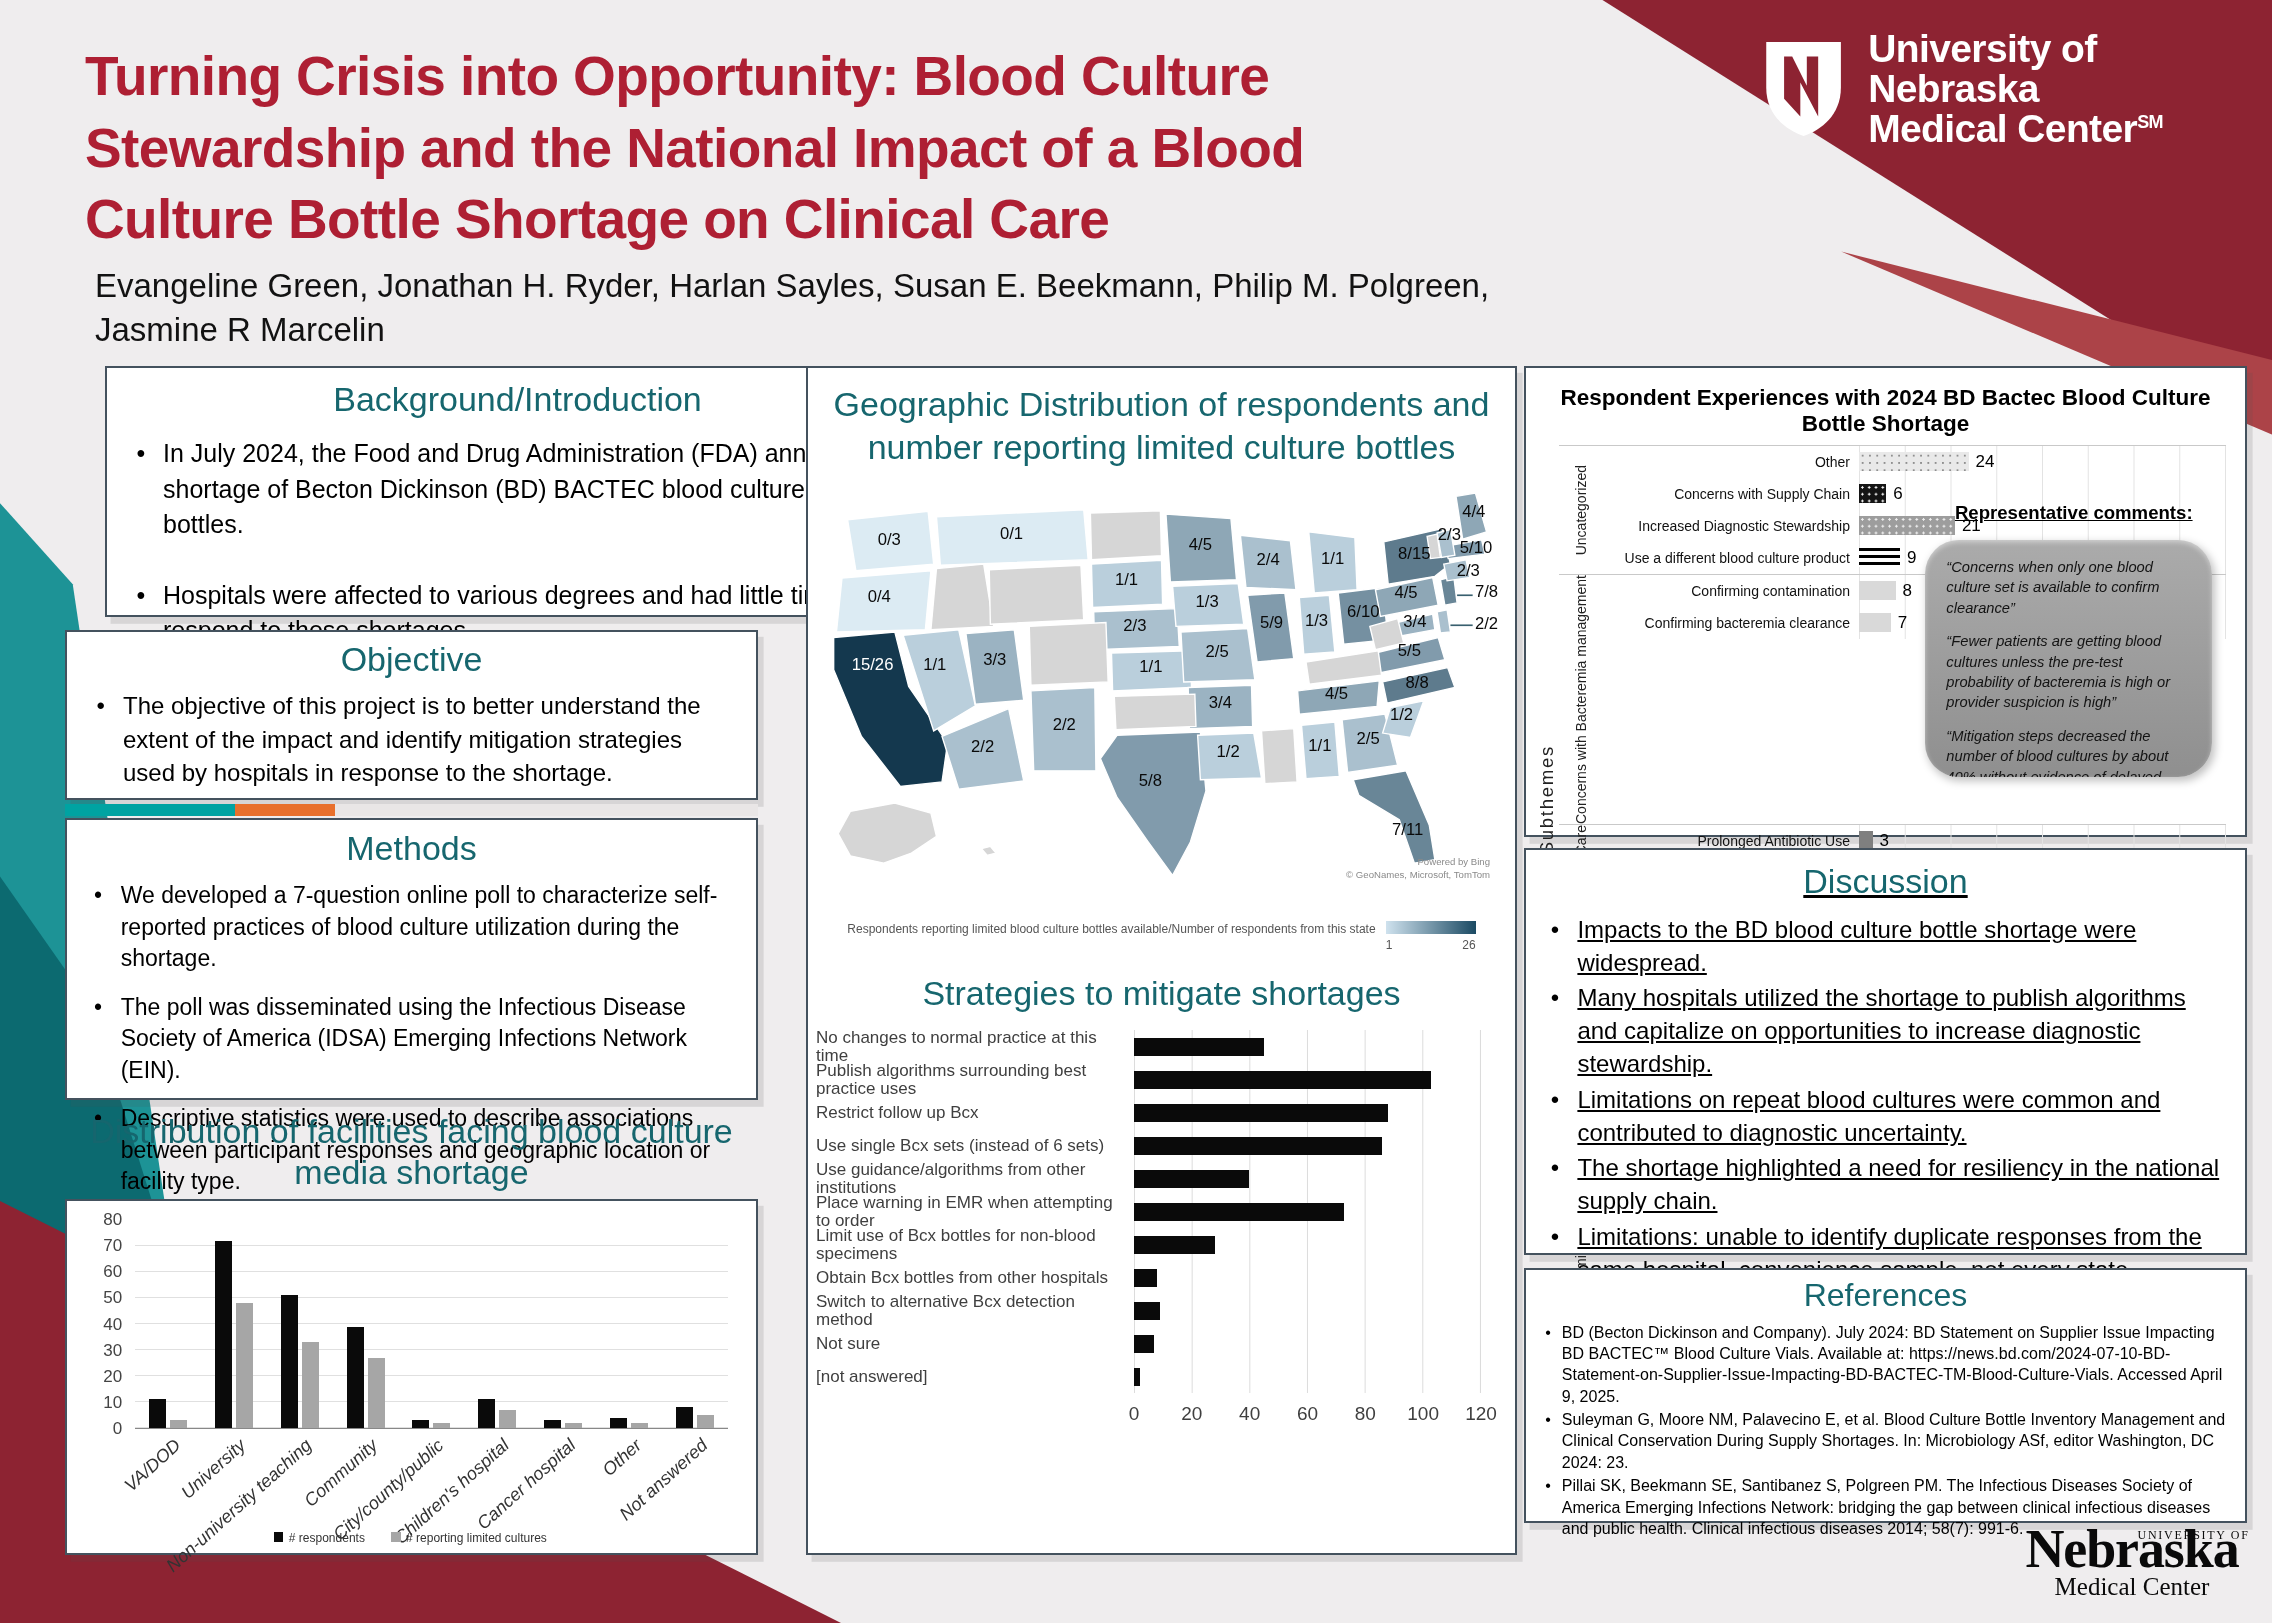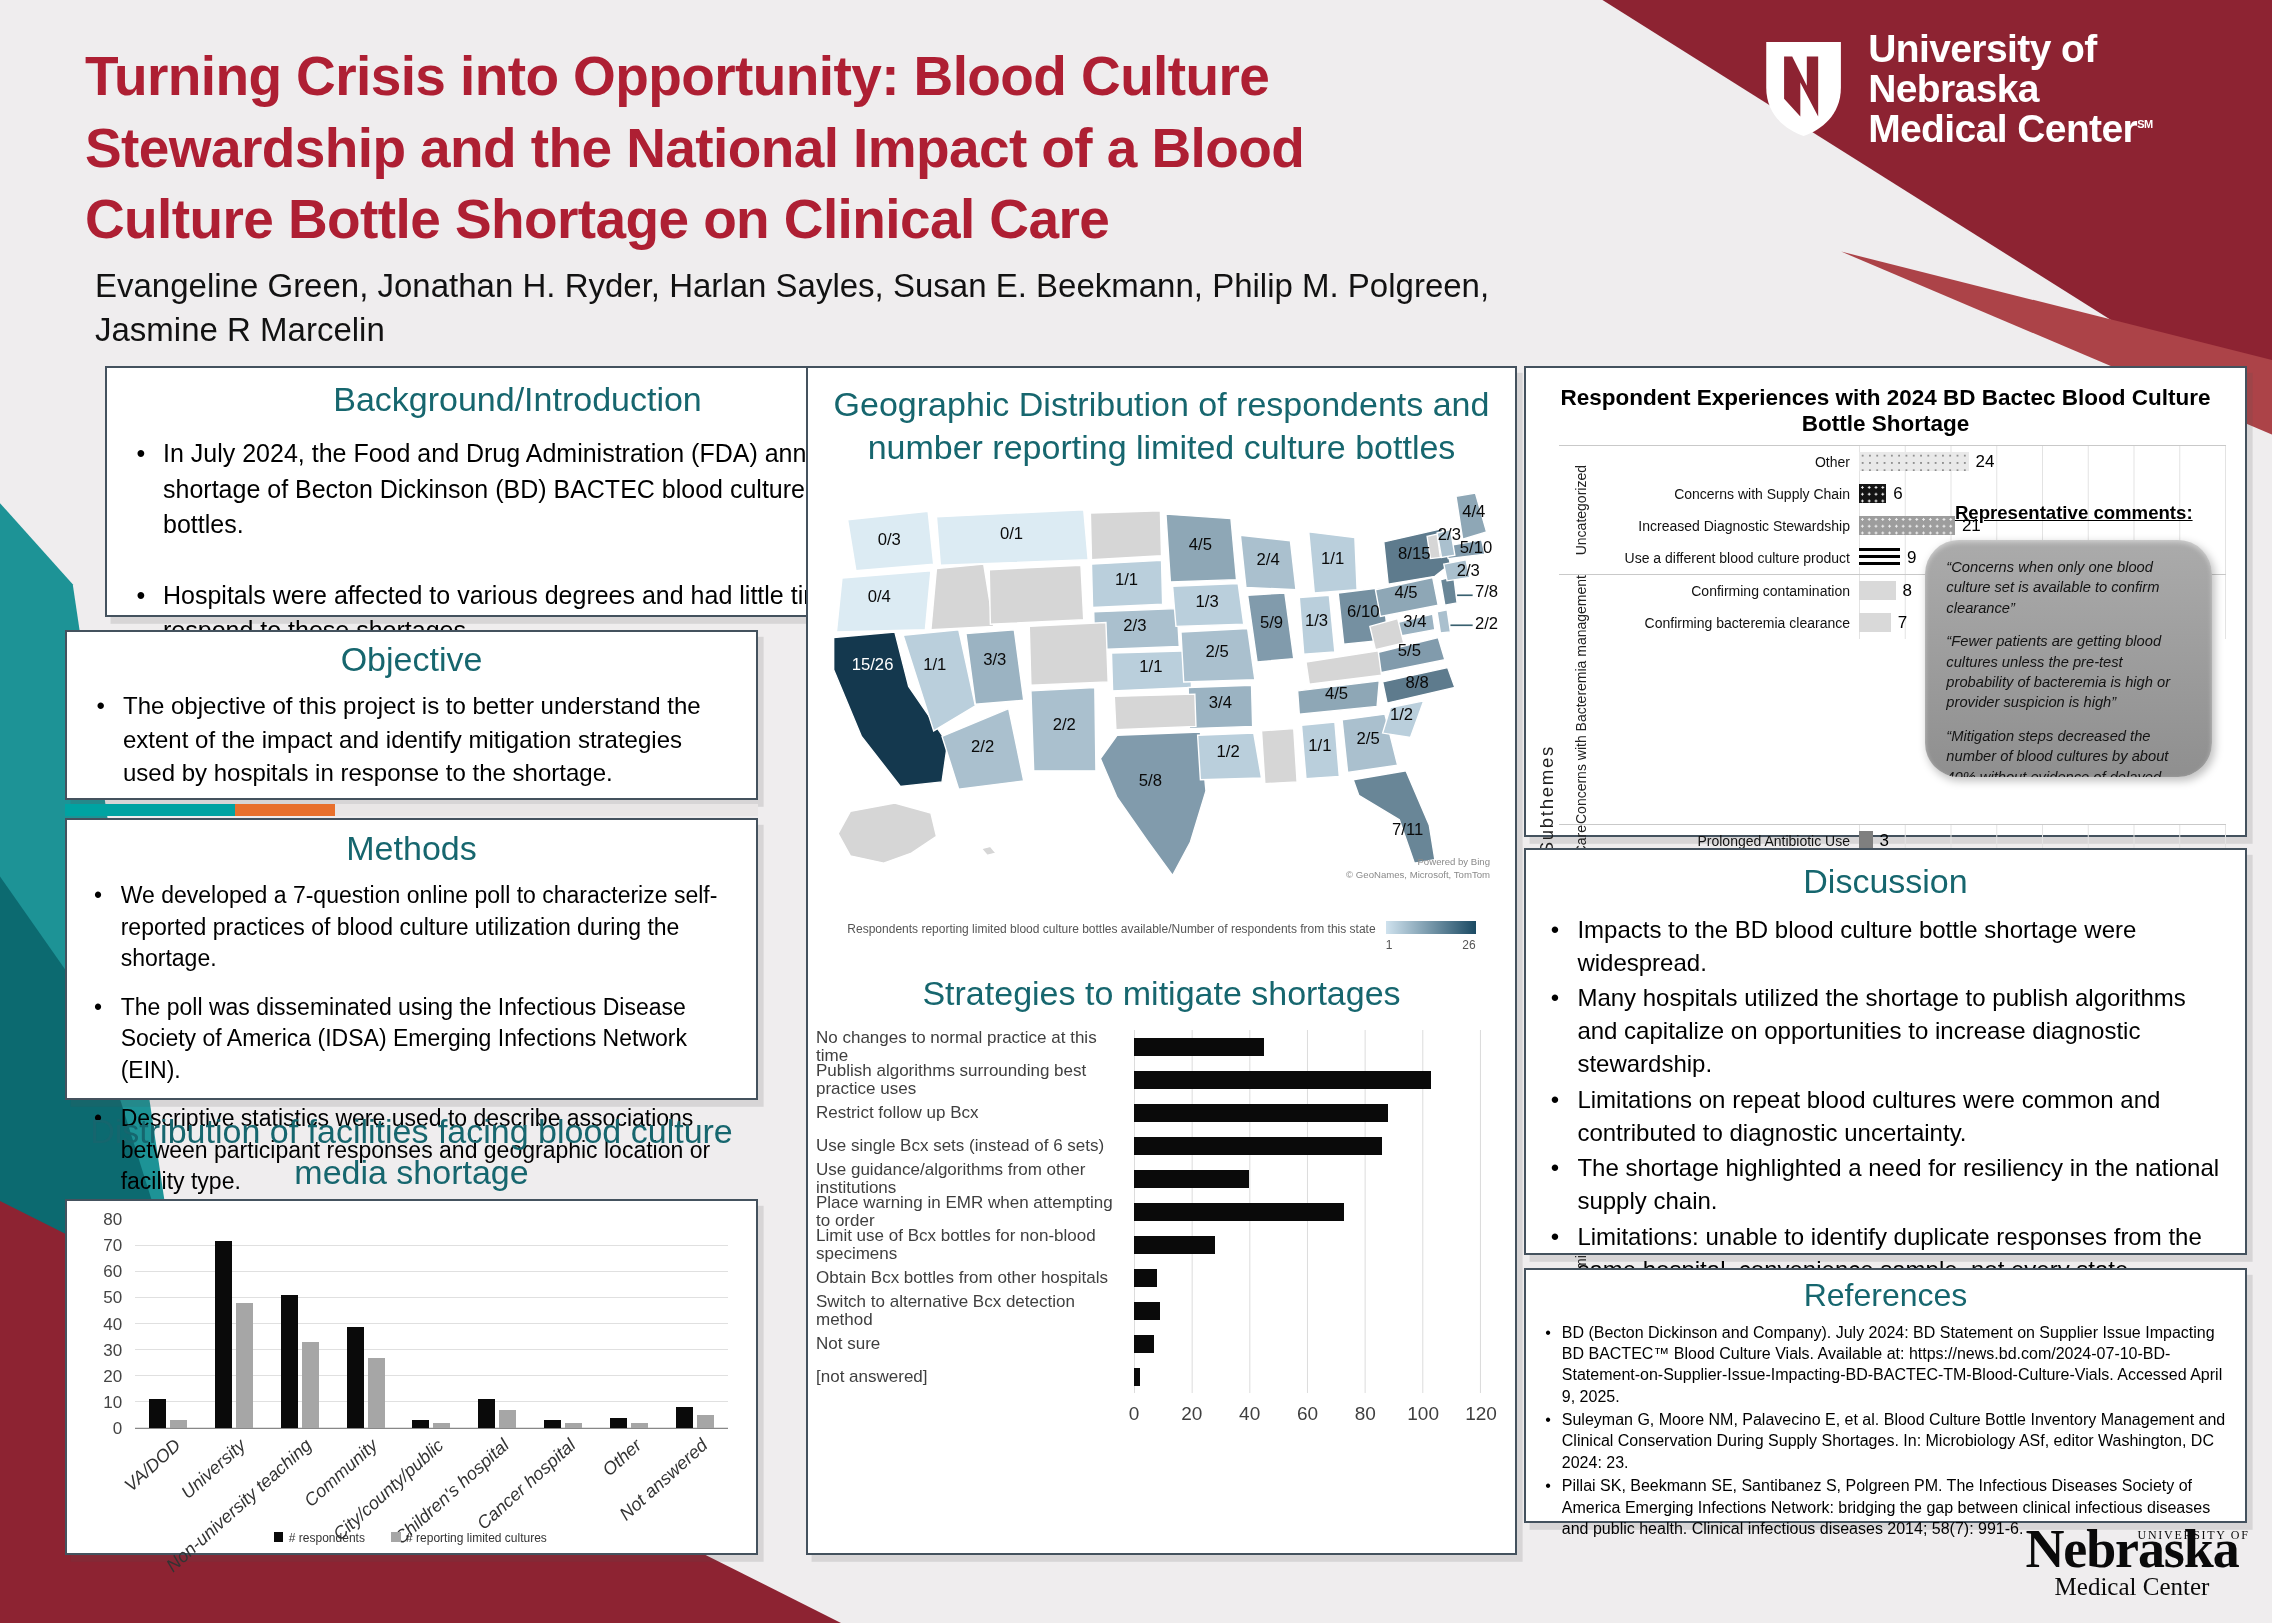--- a/index.html
+++ b/index.html
@@ -21,21 +21,21 @@
 
   
   .title { position:absolute; left:85px; top:41px; width:1477px;
     font-size:55px; font-weight:bold; color:#AE1F33; line-height:1.30; letter-spacing:-0.6px; }
   .authors { position:absolute; left:95px; top:264px; width:1635px;
     font-size:33px; color:#121212; line-height:1.32; }
 
   .unmc-logo { position:absolute; left:1763px; top:29px; width:496px; display:flex; align-items:center; gap:24px; }
   .unmc-logo svg { width:85px; height:100px; }
   .unmc-logo .lg-text { color:#fff; font-weight:bold; font-size:39px; line-height:1.02; letter-spacing:-0.6px; }
-  .unmc-logo sup { font-size:11px; }
+  .unmc-logo sup { font-size:18px; }
 
   
   .panel { position:absolute; background:#fff; border:2.8px solid #44525E;
     box-shadow:5.6px 6.8px 0 rgba(80,80,80,0.15); }
   .panel h2 { text-align:center; font-size:34px; font-weight:normal; color:#16666E; margin-top:12.4px; }
   ul.blt { list-style:none; }
   ul.blt li { position:relative; padding-left:39px; color:#000; }
   ul.blt li::before { content:"\2022"; position:absolute; left:12.4px; }
 
   
@@ -132,21 +132,21 @@
   .exp-axis .plot { flex:1; position:relative; }
   .exp-axis .plot span { position:absolute; top:5.6px; transform:translateX(-50%); font-size:16px; color:#222; }
   .exp-xlabel { text-align:center; font-size:17px; color:#111; margin-left:282px; }
   .exp-comments-head { position:absolute; left:59%; top:57px; width:38%; text-align:center;
     font-size:18.6px; font-weight:bold; text-decoration:underline; color:#000; }
   .exp-comments { position:absolute; left:56.5%; top:95px; width:41.5%; height:237px;
     background:linear-gradient(#ababab,#8f8f8f); border-radius:34px; padding:17px 21.4px;
     box-shadow:inset 0 2.3px 5.6px rgba(255,255,255,0.45), 2.3px 3.4px 8px rgba(0,0,0,0.25); overflow:hidden; }
   .exp-comments p { font-size:14.7px; font-style:italic; color:#131313; line-height:1.38; margin-bottom:13.5px; }
 
-  #p-disc { left:1524px; top:848px; width:723px; height:407px; }
+  #p-disc { left:1524px; top:848px; width:723px; height:407px;text-decoration:underline; }
   #p-disc ul { margin:11.3px 17px 0 12.4px; font-size:24px; line-height:1.38; }
   #p-disc li + li { margin-top:2.3px; }
 
   #p-ref { left:1524px; top:1268px; width:723px; height:255px; }
   #p-ref h2 { font-size:32px; margin-top:6.8px; }
   #p-ref ul { margin:8px 13.5px 0 6.8px; font-size:16px; line-height:1.33; }
   #p-ref ul.blt li { padding-left:29px; }
   #p-ref li + li { margin-top:2.3px; }
 
   .neb-logo { position:absolute; left:2011px; top:1522px; width:242px; text-align:center;

